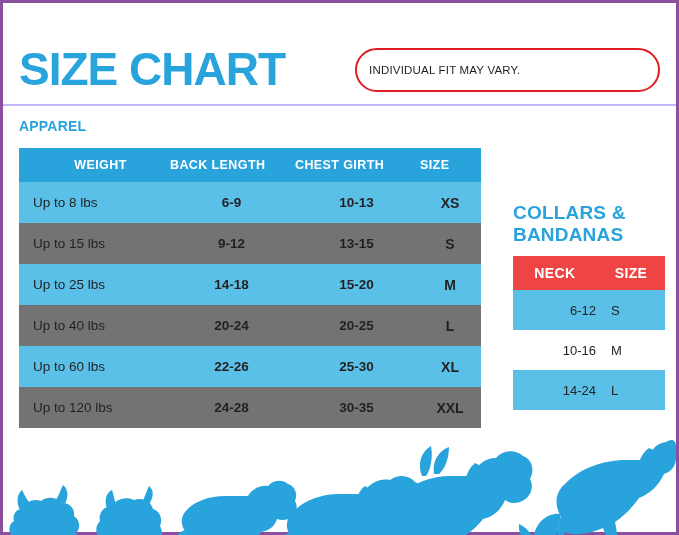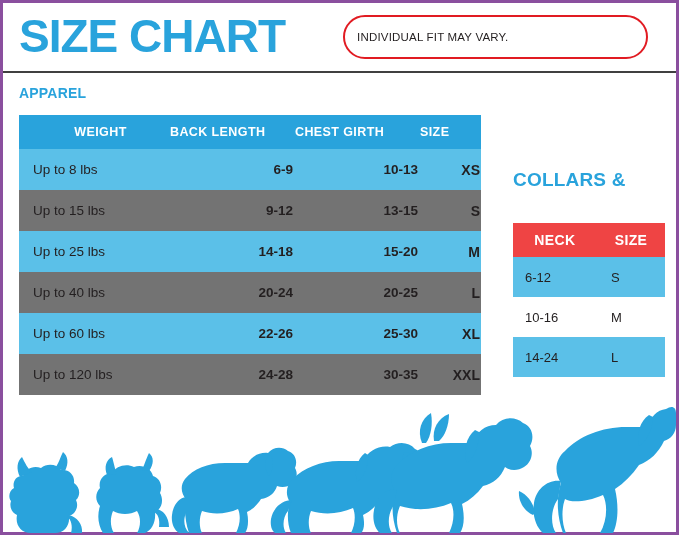--- a/index.html
+++ b/index.html
@@ -18,36 +18,37 @@
     width: 679px;
     height: 535px;
     box-sizing: border-box;
     border: 3px solid #8a4f9e;
     background: #ffffff;
   }
   
   .header {
     position: relative;
     height: 70px;
-    border-bottom: 2px solid #404040;
+    border-bottom: 2px solid #c4b5fd;
     box-sizing: border-box;
+    margin-top: 33px;
   }
   .title {
     position: absolute;
     left: 16px;
     top: 6px;
     font-size: 46px;
     font-weight: bold;
     letter-spacing: -1px;
     color: #29a3dc;
     font-family: "Liberation Sans", sans-serif;
   }
   .disclaimer {
     position: absolute;
-    left: 340px;
+    left: 352px;
     top: 12px;
     width: 305px;
     height: 44px;
     border: 2px solid #e11b22;
     border-radius: 22px;
     box-sizing: border-box;
     display: flex;
     flex-direction: column;
     justify-content: center;
     padding-left: 12px;
@@ -88,21 +89,21 @@
     font-weight: bold;
     height: 32px;
     letter-spacing: 0.4px;
     text-align: left;
   }
   .apparel-table th.c-weight { text-align: center; padding-left: 14px; }
   .apparel-table td {
     height: 39px;
     font-size: 13.5px;
     color: #231f20;
-    text-align: right;
+    text-align: center;
   }
   .apparel-table td.c-weight {
     text-align: left;
     padding-left: 14px;
   }
   .apparel-table tr.odd td { background: #5bc0e8; }
   .apparel-table tr.even td { background: #737373; }
   .apparel-table td.c-size { font-weight: bold; font-size: 14px; }
   .apparel-table td.c-bl, .apparel-table td.c-cg { font-weight: bold; }
   
@@ -132,21 +133,21 @@
     height: 32px;
     letter-spacing: 0.4px;
     text-align: center;
   }
   .collars-table td {
     height: 38px;
     font-size: 13px;
     color: #231f20;
     text-align: center;
   }
-  .collars-table td.c-neck { text-align: left; padding-left: 12px; }
+  .collars-table td.c-neck { text-align: right; padding-left: 20px; }
   .collars-table td.c-csize { text-align: left; padding-left: 14px; }
   .collars-table tr.odd td { background: #5bc0e8; }
   .collars-table tr.even td { background: #ffffff; }
   
   .dogs {
     position: absolute;
     left: 0;
     bottom: 0;
     width: 673px;
     height: 130px;
@@ -219,20 +220,21 @@
           <td class="c-weight">Up to 120 lbs</td>
           <td class="c-bl">24-28</td>
           <td class="c-cg">30-35</td>
           <td class="c-size">XXL</td>
         </tr>
       </tbody>
     </table>
 
     <div class="collars-label">
       <span>COLLARS &amp;</span><br>
+      <span>BANDANAS</span>
     </div>
 
     <table class="collars-table">
       <colgroup>
         <col style="width:84px">
         <col style="width:68px">
       </colgroup>
       <thead>
         <tr>
           <th>NECK</th>

